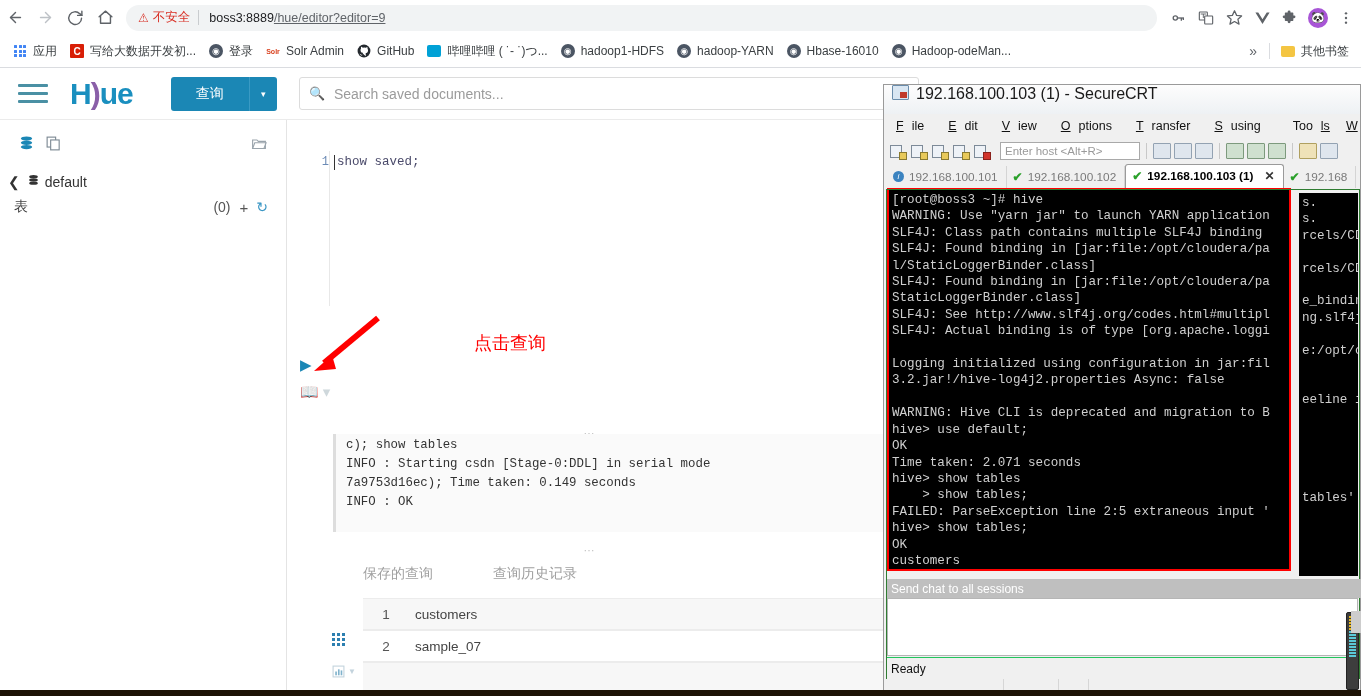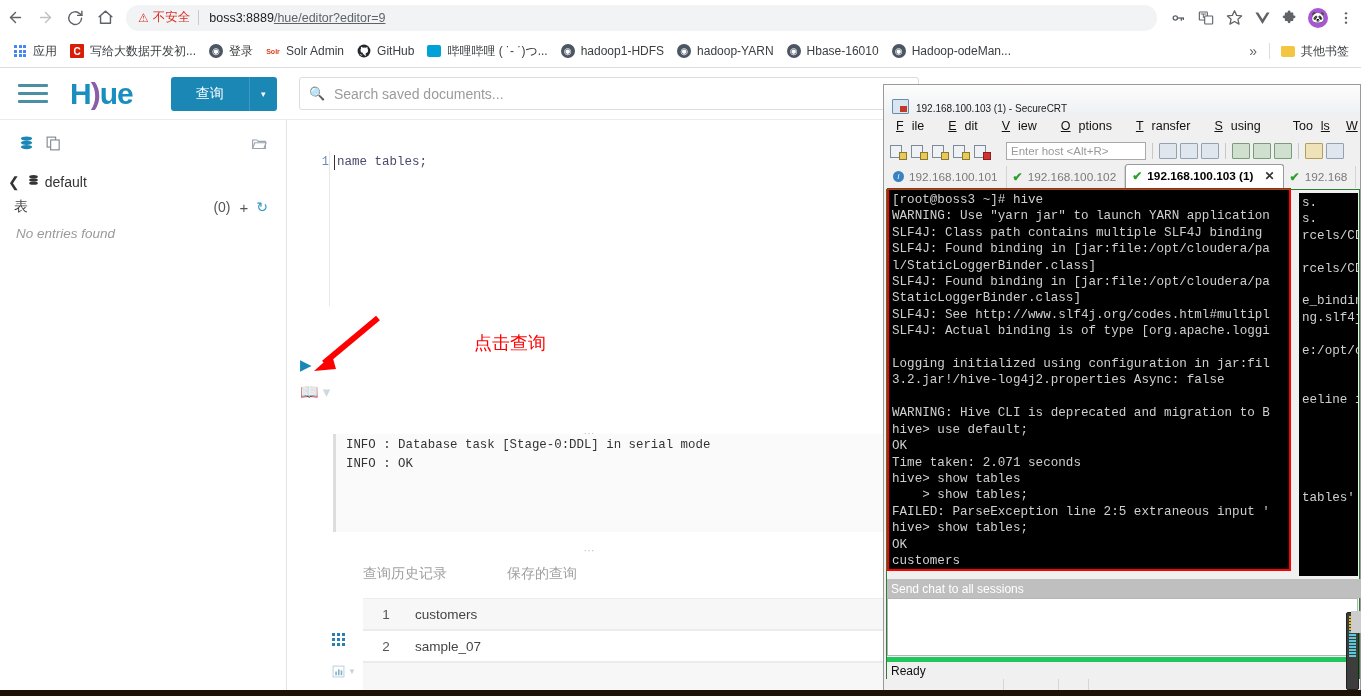--- a/index.html
+++ b/index.html
@@ -188,22 +188,22 @@
   .rt-idx { width:46px; text-align:center; color:#555; }
   .rt-cell { padding-left: 6px; }
 
   
   .crt {
     position:absolute; left:883px; top:84px; width:478px; height:612px;
     background:#f0f0f0; border:1px solid #9a9a9a;
     font-family:"Liberation Sans", sans-serif;
   }
   .crt-title {
-    height:29px; display:flex; align-items:flex-end; padding-left:8px;
-    background:linear-gradient(#fdfdfd,#eef1f4); font-size:10px; color:#1a1a1a;
+    height:29px; display:flex; align-items:flex-start; padding-left:8px;
+    background:linear-gradient(#fdfdfd,#eef1f4); font-size:16px; color:#1a1a1a;
   }
   .crt-ico {
     width:17px;height:15px;margin-right:7px;background:#d9e6f2;border:1px solid #6a8cab;
     border-radius:1px;position:relative;
   }
   .crt-ico:after{content:"";position:absolute;right:1px;bottom:1px;width:7px;height:6px;background:#c0392b;}
   .crt-menu {
     height:24px; display:flex; align-items:center; gap:0; padding-left:4px;
     font-size:12.5px; color:#111; background:#f0f0f0;
   }
@@ -211,21 +211,21 @@
   .crt-menu u { text-decoration:underline; }
   .crt-tools {
     height:26px; display:flex; align-items:center; gap:3px; padding-left:5px;
     background:#f0f0f0;
   }
   .tico { width:18px;height:18px; position:relative; cursor:pointer; }
   .tico .p1{position:absolute;left:1px;top:3px;width:12px;height:13px;background:#eef2f7;border:1px solid #7d8a98;}
   .tico .p2{position:absolute;right:0;bottom:0;width:8px;height:8px;background:#e8c95a;border:1px solid #8a7a2e;}
   .tico.red .p2{background:#d0342c;border-color:#8a201b;}
   .host-input {
-    width:140px;height:18px;background:#fff;border:1px solid #a9a9a9;margin-left:12px;
+    width:140px;height:18px;background:#fff;border:1px solid #a9a9a9;margin-left:6px;
     font-size:11.5px;color:#9a9a9a;display:flex;align-items:center;padding-left:4px;
   }
   .tsep { width:1px;height:16px;background:#c8c8c8;margin:0 3px; }
   .tico2 { width:18px;height:16px;background:#dfe6ee;border:1px solid #93a2b2;border-radius:1px;cursor:pointer;}
   .tico2.g { background:#cfe0cf;border-color:#7d9a7d; }
   .tico2.y { background:#efe2b8;border-color:#b0a060; }
 
   .crt-tabs {
     height:24px; display:flex; align-items:flex-end; background:#f0f0f0;
     font-size:11.8px; padding-left:3px; overflow:hidden;
@@ -261,21 +261,21 @@
     background:#bfbfbf; color:#fff; font-size:12px; display:flex;align-items:center;
     padding-left:4px;
   }
   .crt-chat-input {
     position:absolute; left:3px; top:513px; width:471px; height:58px;
     background:#fff; border:1px solid #b5b5b5;
   }
   .crt-status {
     position:absolute; left:3px; top:572px; width:471px; height:22px;
     background:#f0f0f0; font-size:12px; color:#111; display:flex;align-items:center;
-    padding-left:4px; border-top:5px solid #22c55e;
+    padding-left:4px; border-top:1px solid #22c55e;
   }
   .crt-green-border {
     position:absolute; left:2px; top:104px; width:474px; height:492px;
     border:1px solid #2f7d32; pointer-events:none;
   }
   .crt-bottom {
     position:absolute; left:0; top:594px; width:476px; height:18px; background:#f0f0f0;
     display:flex; align-items:center; font-size:11px;
   }
   .crt-bot-cell { height:18px; border-right:1px solid #d6d6d6; }
@@ -520,61 +520,62 @@
               </svg>
           </span>
           <span>default</span>
         </div>
         <div class="sb-tables">
           <span>表</span>
           <span class="cnt">(0)</span>
           <span class="plus">+</span>
           <span class="refr">↻</span>
         </div>
-        <div class="sb-empty">No entries found</div>
       </div>
 
       <div class="editor-col">
 
         <div class="ed-sub">
           <span>0.31s</span>
           <span class="db-label">Database</span>
           <span class="db-val"><span>default</span> ▾</span>
         </div>
 
         <div class="ed-area">
           <div class="gutter">1</div>
           <div class="gutter-line"></div>
           <div class="caret-bar"></div>
-          <div class="code-text">name tables;</div>
+          <div class="code-text">show saved;</div>
         </div>
       </div>
     </div>
 
     <div class="run-btn">▶</div>
     <div class="map-btn">📖 ▾</div>
 
     <div class="ann-arrow">
       <svg width="75" height="62" viewBox="0 0 75 62">
         <line x1="68" y1="5" x2="14" y2="50" stroke="#ff0000" stroke-width="6"></line>
         <polygon points="4,58 22,42 26,56" fill="#ff0000"></polygon>
       </svg>
     </div>
     <div class="ann-text">点击查询</div>
 
     <div class="log-drag">⋯</div>
     <div class="log-box">
-      <div>INFO  : Database task [Stage-0:DDL] in serial mode</div>
+      <div>c); show tables</div>
+      <div>INFO  : Starting csdn [Stage-0:DDL] in serial mode</div>
+      <div>7a9753d16ec); Time taken: 0.149 seconds</div>
       <div>INFO  : OK</div>
     </div>
 
     <div class="tabs-drag">⋯</div>
     <div class="res-tabs">
+      <div class="res-tab">保存的查询</div>
       <div class="res-tab">查询历史记录</div>
-      <div class="res-tab">保存的查询</div>
     </div>
 
     <div class="res-tools">
       <div class="t">
         <span class="tgrid">
             <i></i>
             <i></i>
             <i></i>
             <i></i>
             <i></i>

